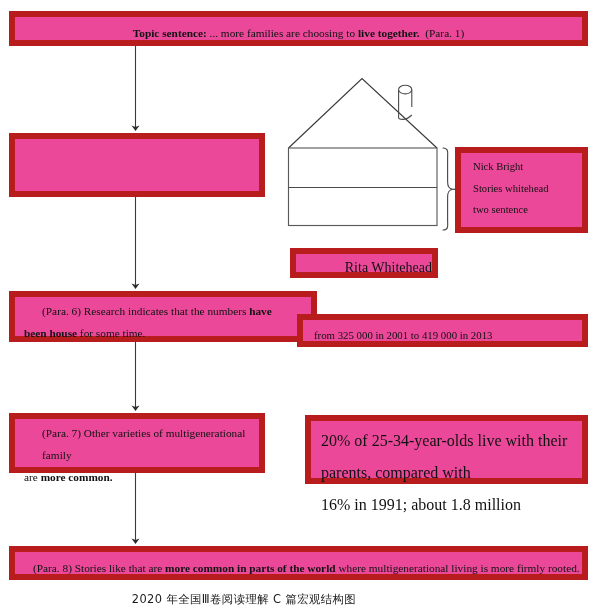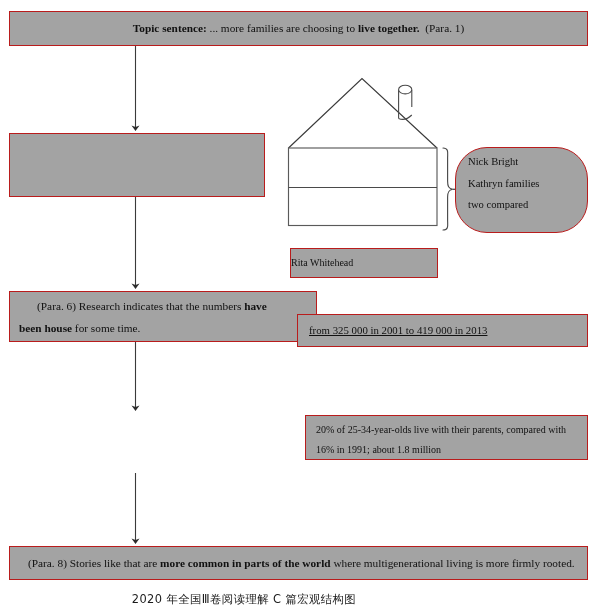--- a/index.html
+++ b/index.html
@@ -17,22 +17,22 @@
   }
   #stage {
     position: absolute;
     left: 0; top: 0;
     width: 597px;
     height: 616px;
   }
   .box {
     position: absolute;
     box-sizing: border-box;
-    border: 1px solid #b91c1c;
-    background: #a3a3a3;
+    border: 6px solid #b91c1c;
+    background: #ec4899;
     line-height: 1.95;
     font-size: 11.3px;
     color: #111111;
   }
   .box .pad {
     padding: 3px 9px 0 9px;
   }
   b { font-weight: bold; }
   .indent { padding-left: 1.6em; }
 
@@ -52,39 +52,38 @@
     left: 9px; top: 413px; width: 256px; height: 60px;
   }
   #box-para8 {
     left: 9px; top: 546px; width: 579px; height: 34px;
     line-height: 32px;
   }
   #box-names {
     left: 455px; top: 147px; width: 133px; height: 86px;
     font-size: 10.6px;
     line-height: 1.0;
-    border-radius: 32px;
   }
   #box-names .pad { padding: 9px 0 0 12px; }
   #box-names .nm { margin-bottom: 11px; }
   #box-rita {
     left: 290px; top: 248px; width: 148px; height: 30px;
-    text-align: left;
+    text-align: right;
     line-height: 28px;
-    font-size: 10px;
+    font-size: 14px;
   }
   #box-stat1 {
     left: 297px; top: 314px; width: 291px; height: 33px;
     line-height: 31px;
     font-size: 10.8px;
   }
-  #box-stat1 .pad { padding: 0 0 0 11px; text-decoration: underline; }
+  #box-stat1 .pad { padding: 0 0 0 11px; }
   #box-stat2 {
-    left: 305px; top: 415px; width: 283px; height: 45px;
-    font-size: 10px;
+    left: 305px; top: 415px; width: 283px; height: 69px;
+    font-size: 16px;
     line-height: 2.0;
   }
   #box-stat2 .pad { padding: 4px 0 0 10px; }
 
   
   #vector {
     position: absolute;
     left: 0; top: 0;
     width: 597px; height: 616px;
     pointer-events: none;
@@ -170,30 +169,40 @@
     <div class="pad">
       <div class="indent">
         <span>(Para. 6)</span><span> Research indicates that the numbers </span><b>have</b>
       </div>
       <div>
         <b>been house</b><span> for some time.</span>
       </div>
     </div>
   </div>
 
+  <div class="box" id="box-para7">
+    <div class="pad">
+      <div class="indent">
+        <span>(Para. 7)</span><span> Other varieties of multigenerational family</span>
+      </div>
+      <div>
+        <span>are </span><b>more common.</b>
+      </div>
+    </div>
+  </div>
 
   <div class="box" id="box-para8">
     <span style="margin-left:18px">(Para. 8)</span><span> Stories like that are </span><b>more common in parts of the world</b><span> where multigenerational living is more firmly rooted.</span>
   </div>
 
   <div class="box" id="box-names">
     <div class="pad">
       <div class="nm">Nick Bright</div>
-      <div class="nm">Kathryn families</div>
-      <div class="nm">two compared</div>
+      <div class="nm">Stories whitehead</div>
+      <div class="nm">two sentence</div>
     </div>
   </div>
 
   <div class="box" id="box-rita">Rita Whitehead</div>
 
   <div class="box" id="box-stat1">
     <div class="pad">from 325 000 in 2001 to 419 000 in 2013</div>
   </div>
 
   <div class="box" id="box-stat2">

